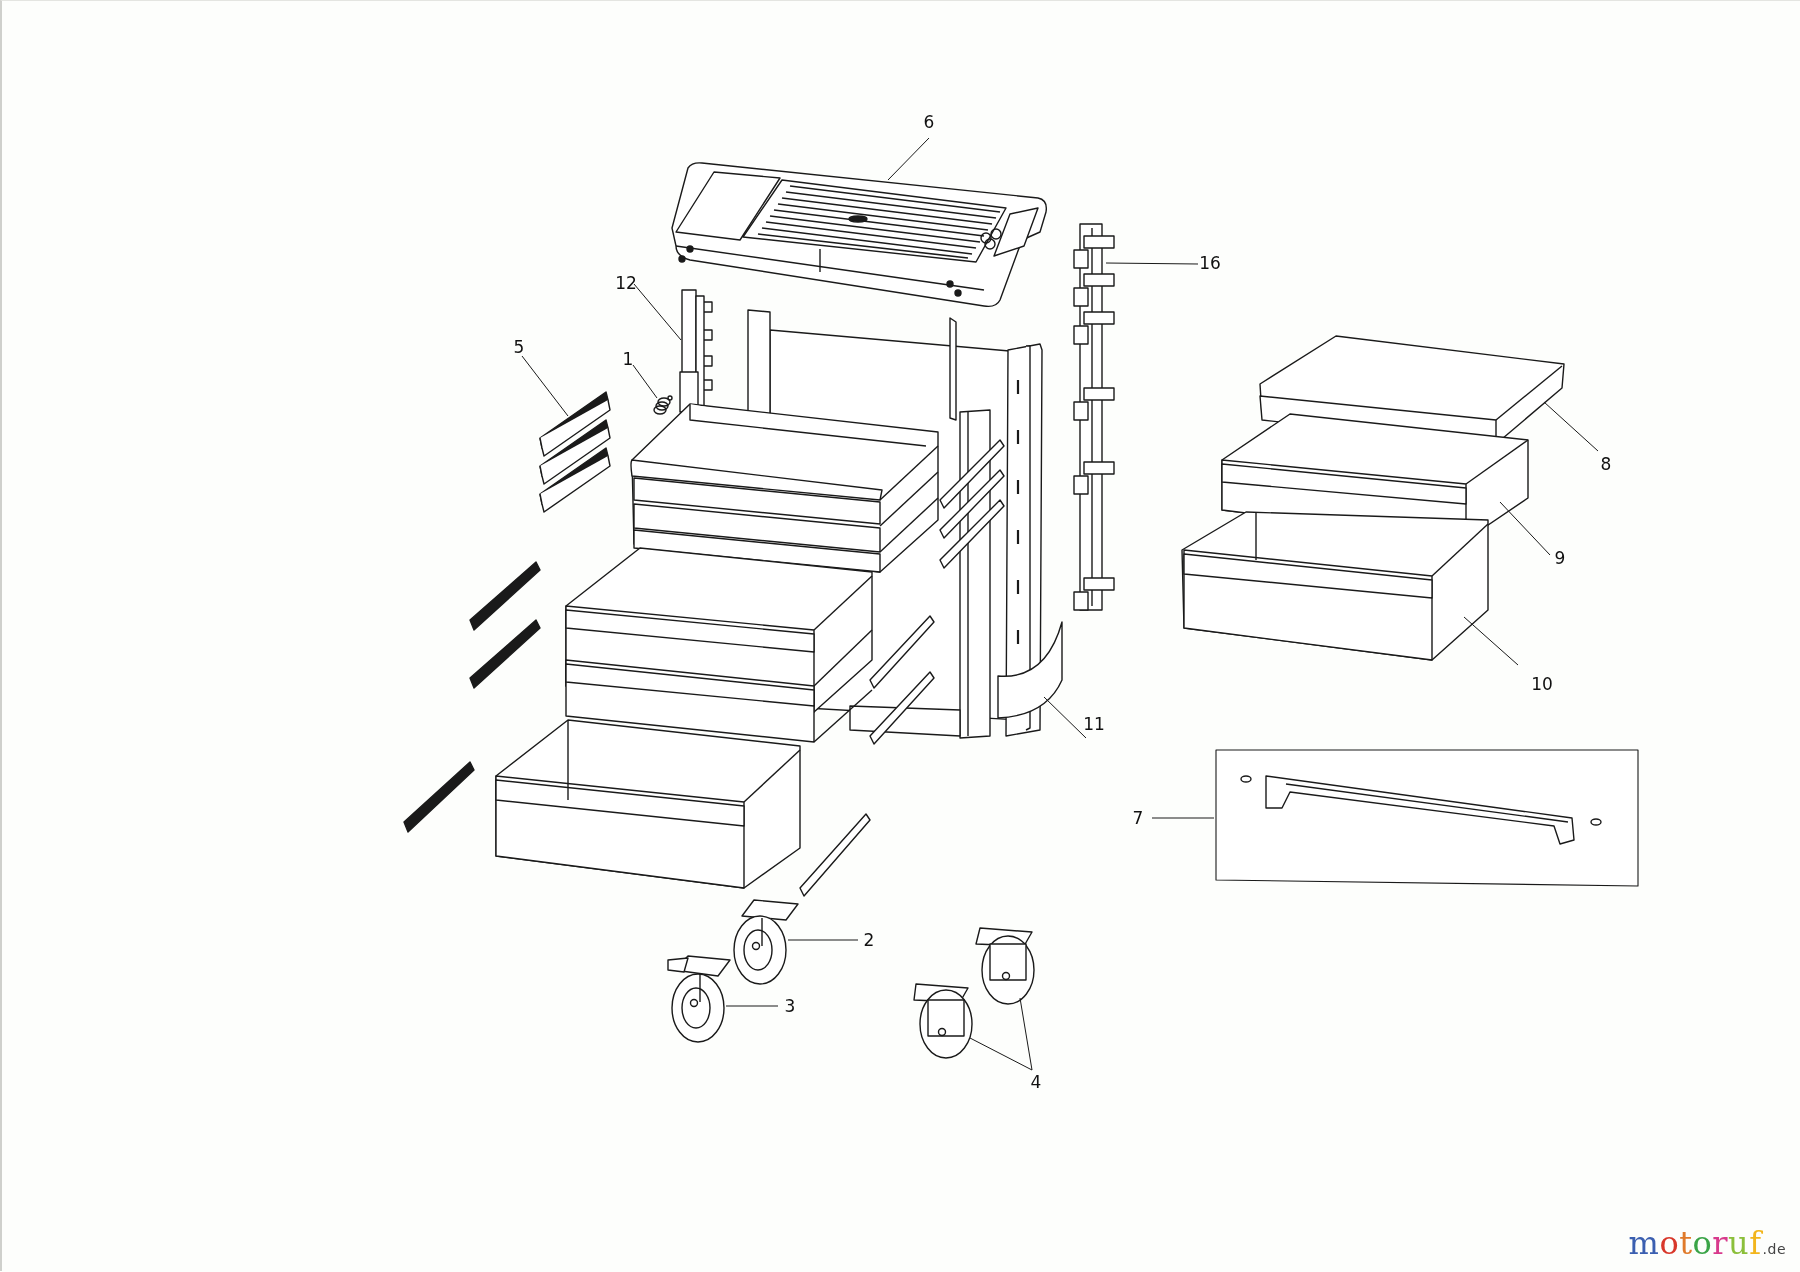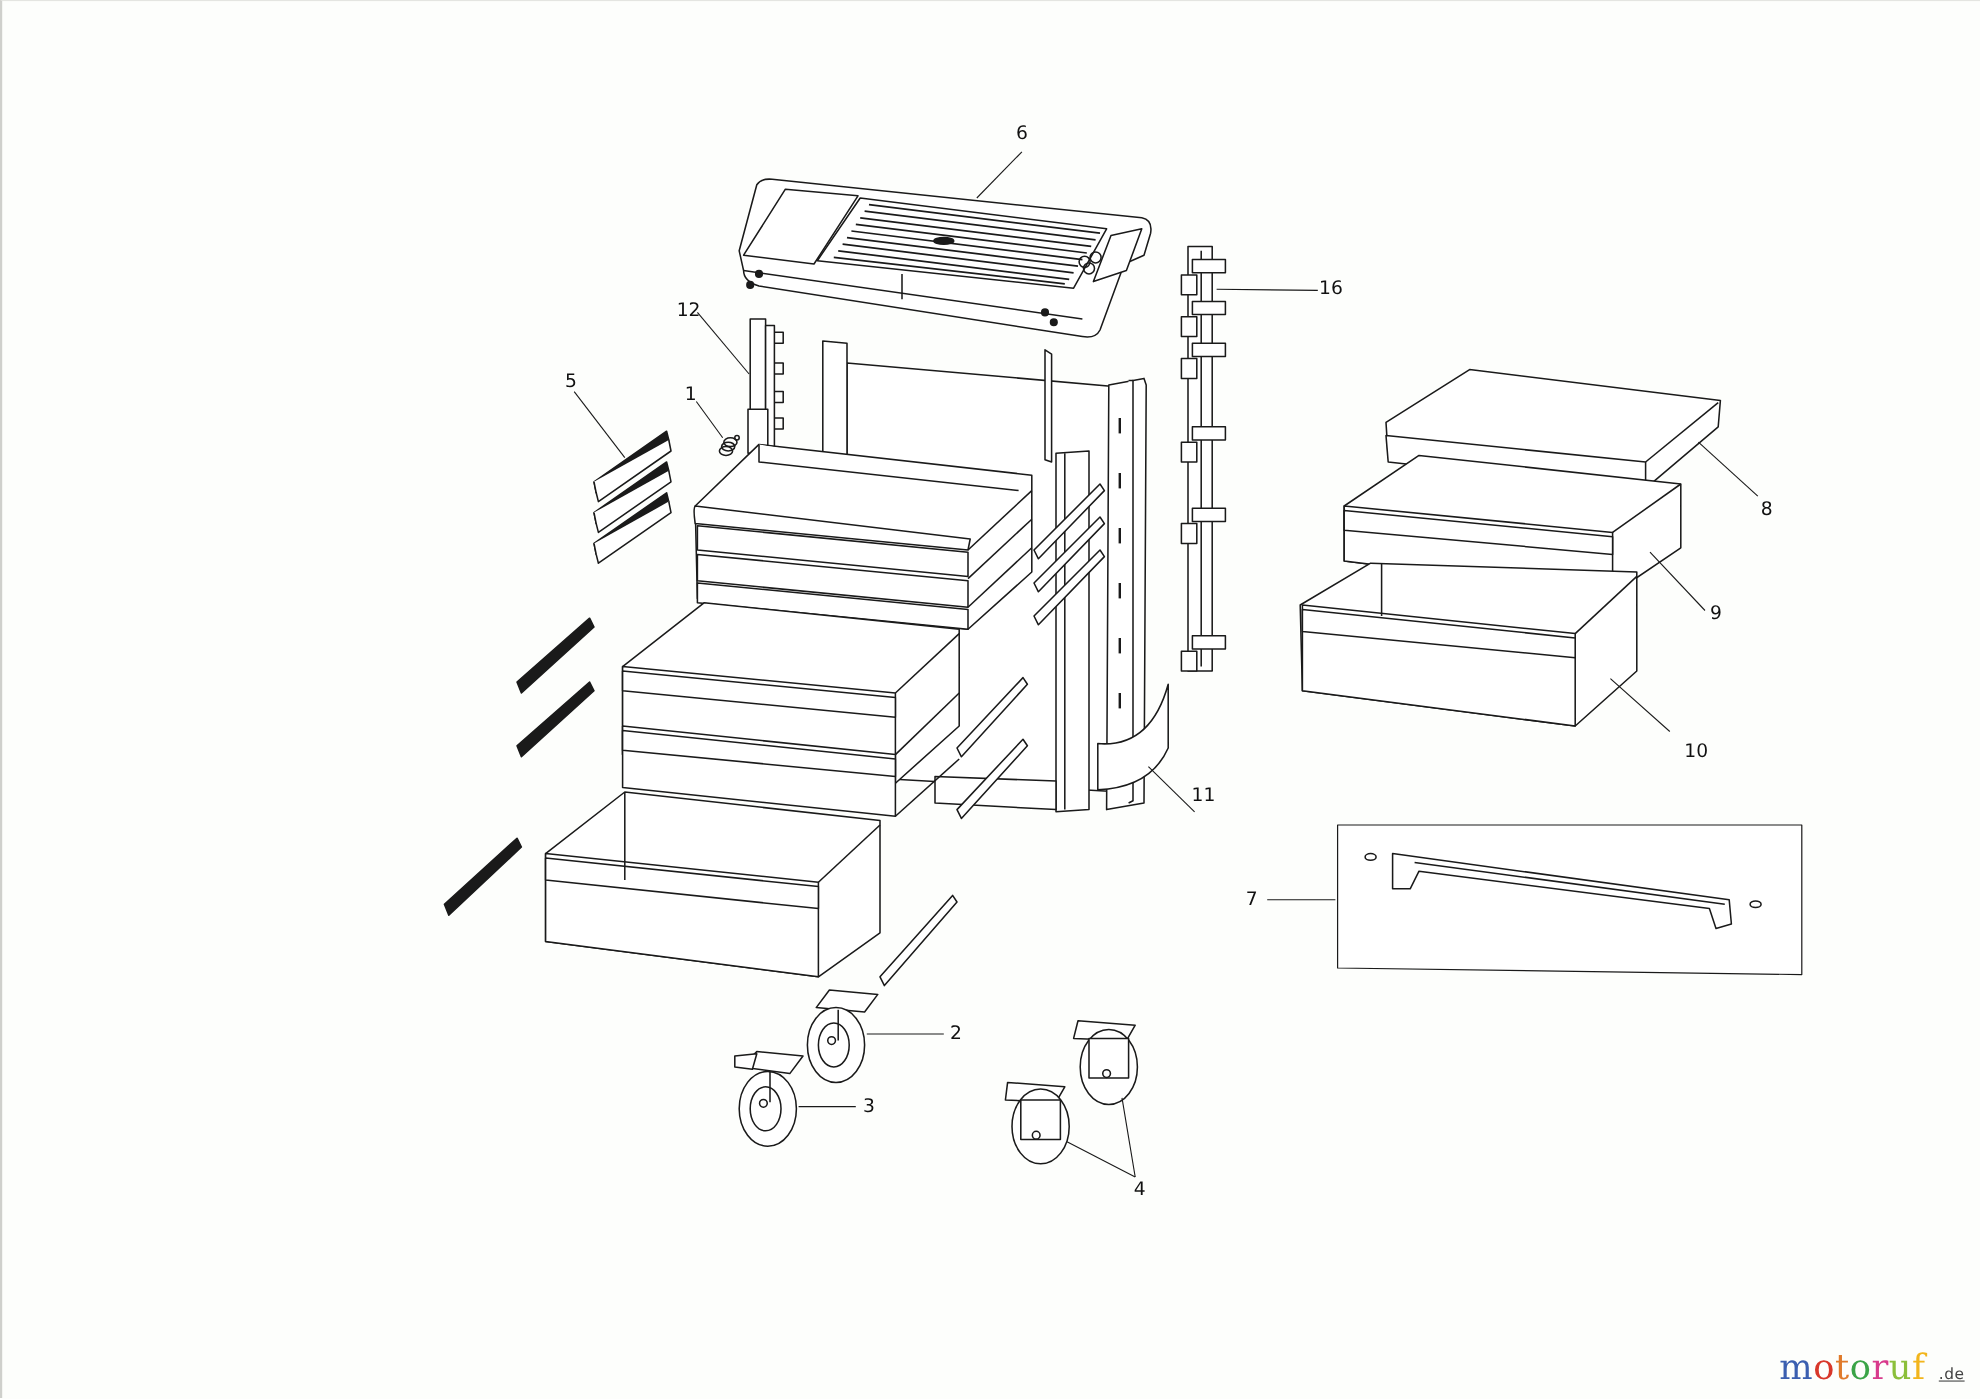--- a/index.html
+++ b/index.html
@@ -2,21 +2,21 @@
 <html><head>
 <meta charset="utf-8">
 <style>
   html,body{margin:0;padding:0;background:#fdfefc;}
   body{width:1800px;height:1272px;position:relative;overflow:hidden;font-family:"DejaVu Sans",sans-serif;}
   .frame{position:absolute;left:0;top:0;width:1798px;height:1270px;border-left:2px solid #cfd0cc;border-top:1px solid #e4e5e1;}
   svg.diagram{position:absolute;left:0;top:0;}
   .callout{position:absolute;font-size:17px;color:#111;line-height:1;transform:translate(-50%,-50%);}
   .wm{position:absolute;right:14px;bottom:10px;font-family:"DejaVu Serif",serif;font-size:32px;letter-spacing:0.5px;}
   .wm span{display:inline-block;}
-  .wm .de{font-family:"DejaVu Sans",sans-serif;font-size:14px;color:#444;margin-left:12px;text-decoration:underline;}
+  .wm .de{font-family:"DejaVu Sans",sans-serif;font-size:14px;color:#444;margin-left:1px;}
 </style>
 </head>
 <body>
 
 <div class="frame"></div>
 
 <svg class="diagram" width="1800" height="1272" viewBox="0 0 1800 1272" fill="none" stroke="#1a1a1a" stroke-width="1.4" stroke-linejoin="round">
 
   <g>
     <path d="M672 228 L688 168 Q692 162 702 163 L1038 198 Q1048 200 1046 212 L1040 232 L1022 240 L1000 300 Q996 308 984 306 L690 260 Q676 256 676 246 Z" fill="#fff"></path>

